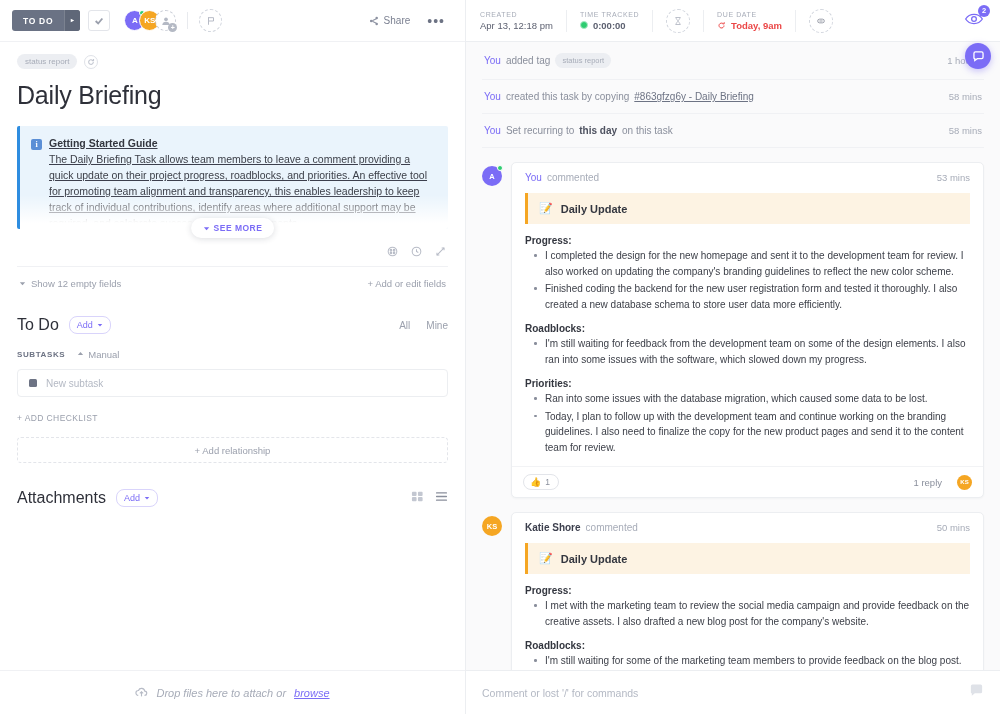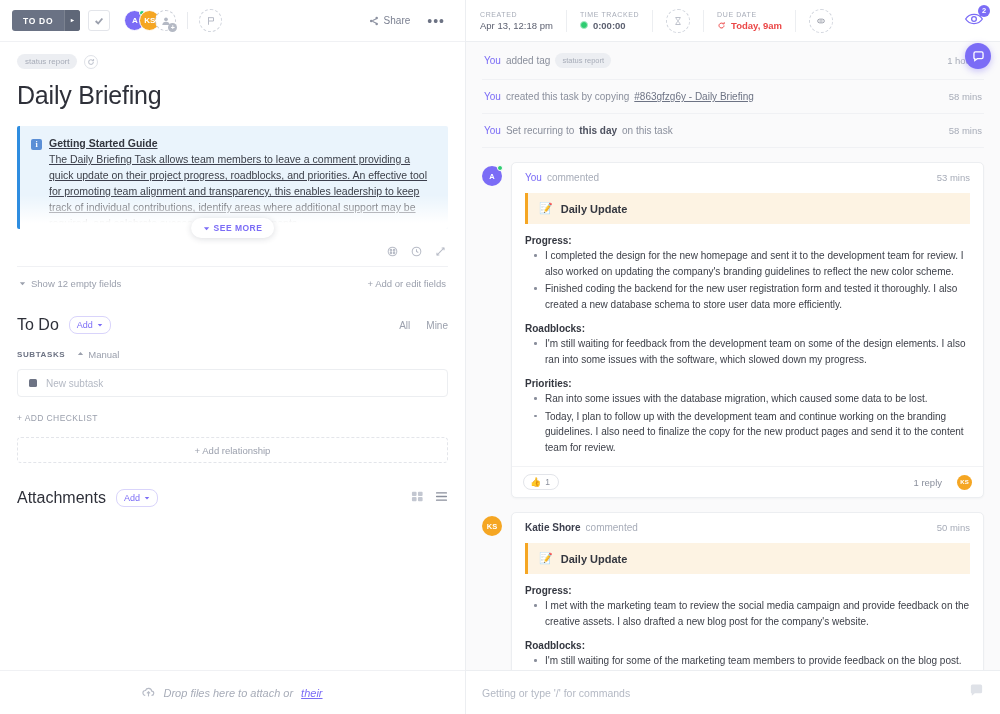--- a/index.html
+++ b/index.html
@@ -509,21 +509,21 @@
 
     </div>
 
     <div class="dropzone">
       <svg viewBox="0 0 16 16">
         <path d="M4 11.5a3 3 0 0 1 .3-6A4 4 0 0 1 12 6.3a2.6 2.6 0 0 1-.3 5.2"></path>
         <line x1="8" y1="12.8" x2="8" y2="7.2"></line>
           <polyline points="6,9 8,7 10,9"></polyline>
       </svg>
       <span>Drop files here to attach or </span>
-        <a>their</a>
+        <a>browse</a>
     </div>
   </div>
 
   <div class="right">
 
     <div class="rhead">
       <div class="meta">
         <span class="k">CREATED</span>
         <span class="v">Apr 13, 12:18 pm</span>
       </div>
@@ -673,21 +673,21 @@
             <div class="sec-h">Priorities:</div>
 
           </div>
 
         </div>
       </div>
 
     </div>
 
     <div class="composer">
-      <span class="ph">Getting or type '/' for commands</span>
+      <span class="ph">Comment or lost '/' for commands</span>
       <span class="bubble">
         <svg viewBox="0 0 16 16">
             <path d="M2 3.2A1.6 1.6 0 0 1 3.6 1.6h8.8A1.6 1.6 0 0 1 14 3.2v6a1.6 1.6 0 0 1-1.6 1.6H6.2L3 13.6V10.8h-.4A.6.6 0 0 1 2 10.2z"></path>
           </svg>
       </span>
     </div>
 
     <div class="fab">
       <svg viewBox="0 0 16 16">
         <path d="M2.4 4.2a1.8 1.8 0 0 1 1.8-1.8h7.6a1.8 1.8 0 0 1 1.8 1.8v4.6a1.8 1.8 0 0 1-1.8 1.8H6.6L3.4 13v-2.4h-.2a.8.8 0 0 1-.8-.8z"></path>

